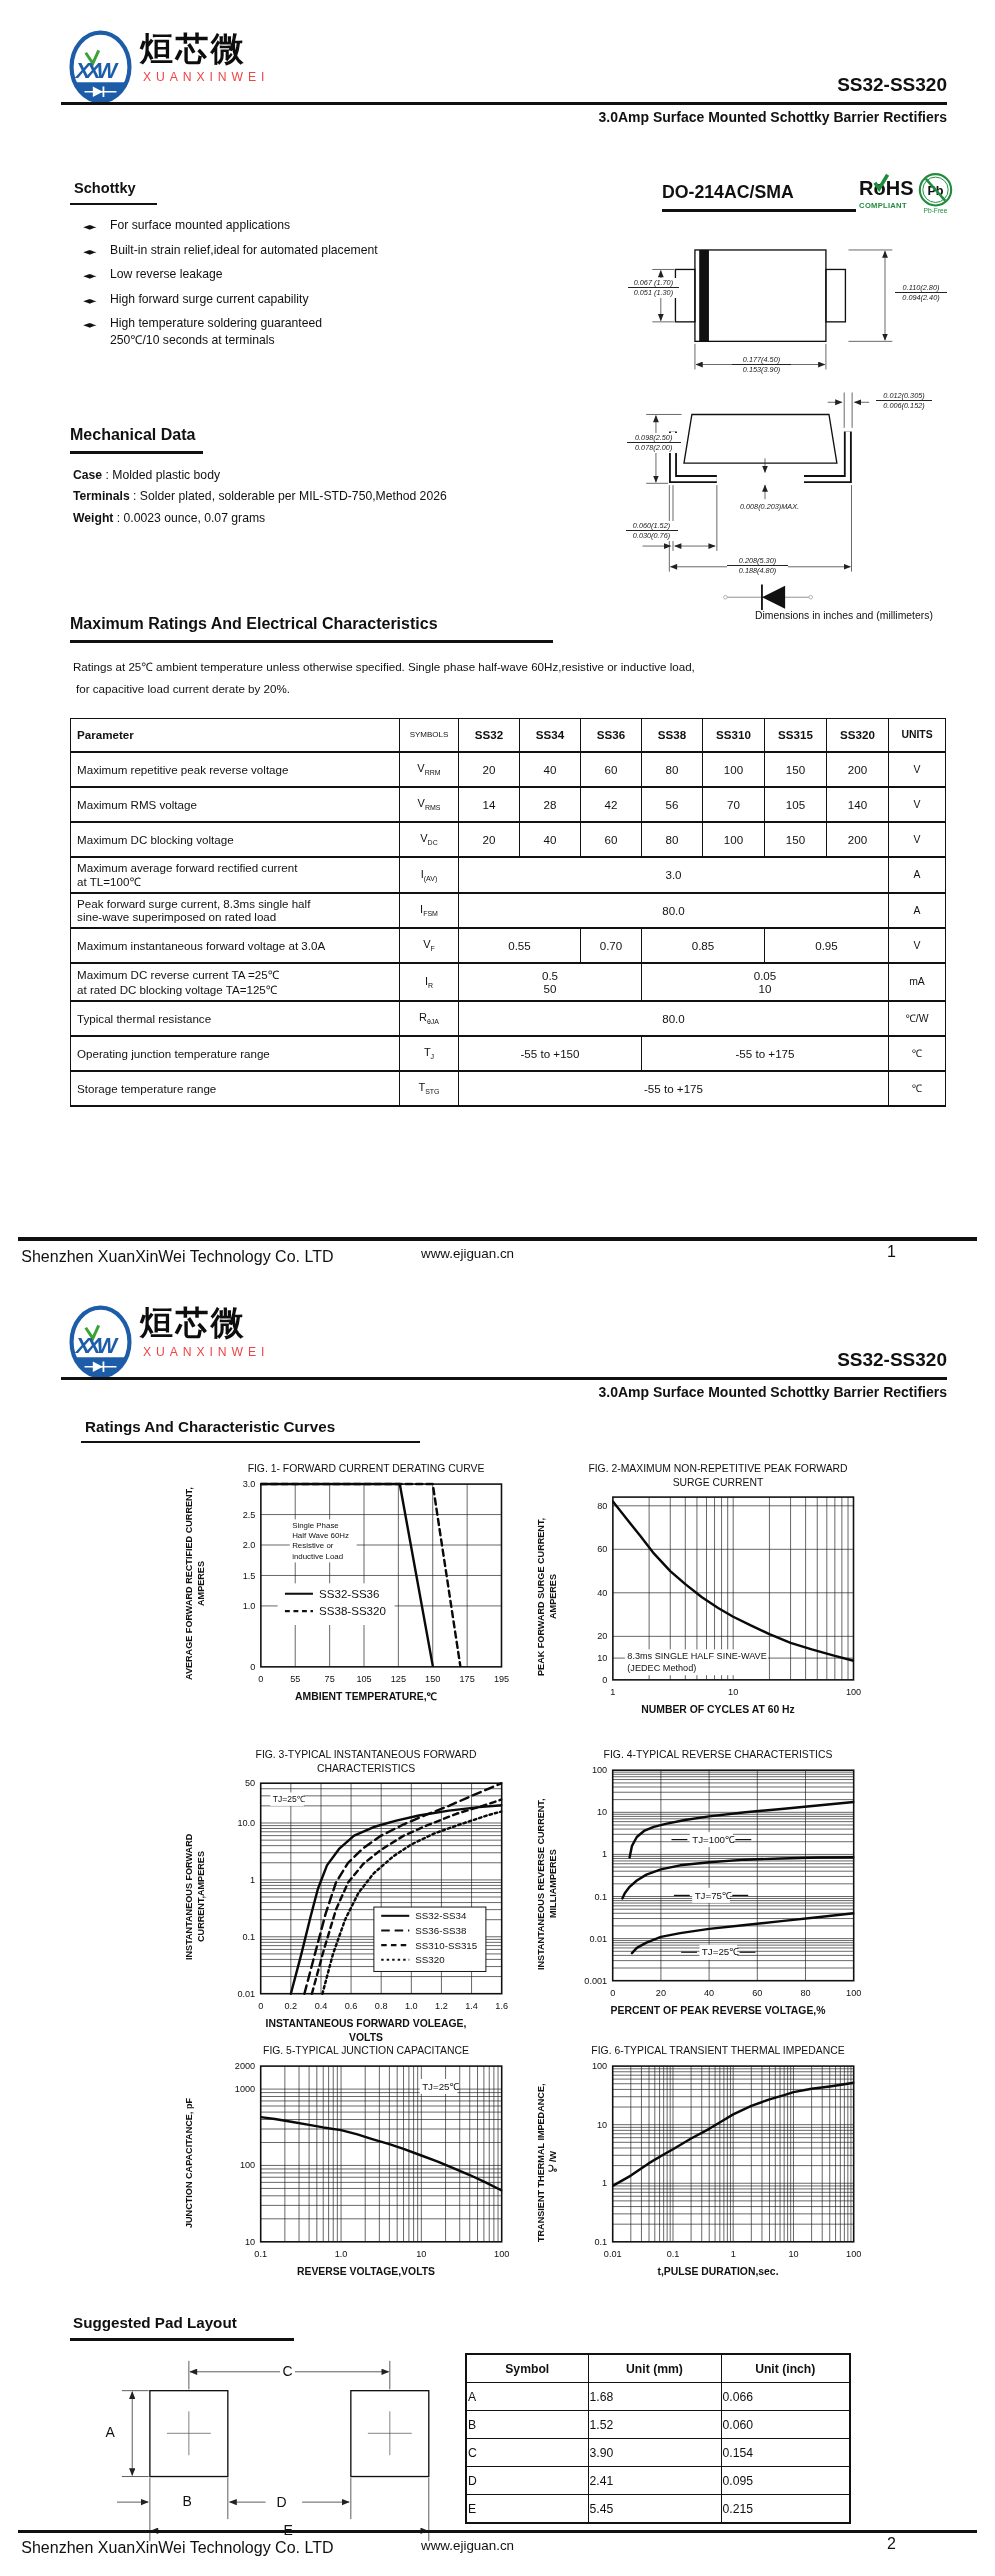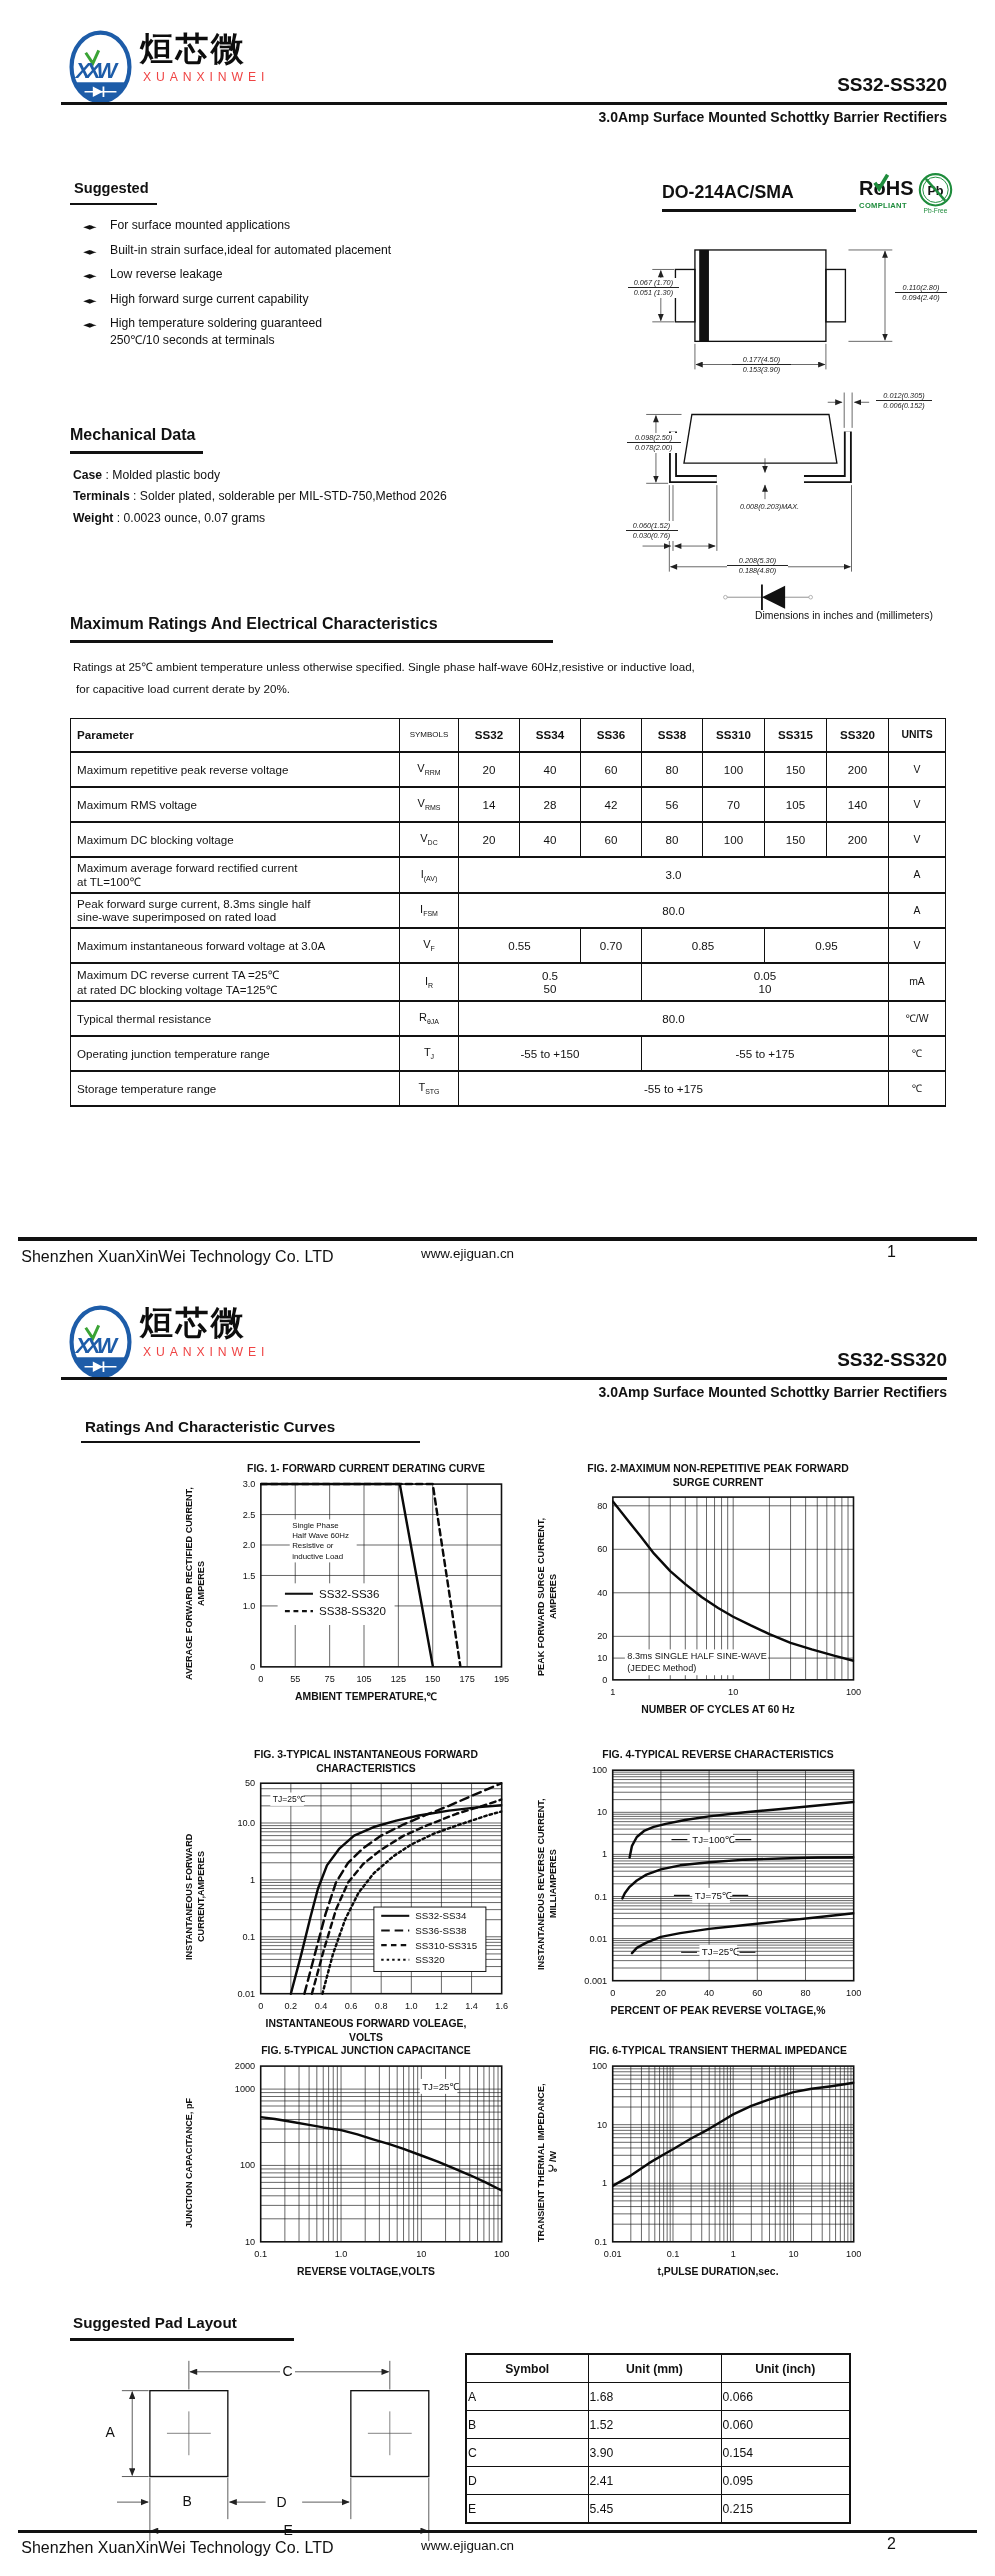--- a/index.html
+++ b/index.html
@@ -24,21 +24,21 @@
   .ratings th.unit-h{font-size:10.4px}
   .ratings td.sym{font-size:11px}
   .ratings td.sym sub{font-size:7px}
   .ratings td.unit{font-size:10.4px}
   .ratings td{height:27px}
   .dim{position:absolute;font-size:7.3px;font-style:italic;text-align:center;line-height:1.3;background:#fff;color:#222}
   .dim .top{display:block;border-bottom:0.7px solid #222;padding:0 1.8px}
   .dim .bot{display:block;padding:0 1.8px}
   .dim.nofrac .top{border-bottom:none}
   .figure{position:absolute;width:342px}
-  .fig-title{font-weight:bold;font-size:10.4px;text-align:center;white-space:pre-line;margin-left:49px;width:268px;line-height:1.3;margin-bottom:2.4px}
+  .fig-title{font-weight:normal;font-size:10.4px;text-align:center;white-space:pre-line;margin-left:49px;width:268px;line-height:1.3;margin-bottom:2.4px}
   .fig-body{display:flex}
   .fig-ylabel{width:35px;writing-mode:vertical-rl;transform:rotate(180deg);text-align:center;font-weight:bold;font-size:9.1px;line-height:1.35;white-space:pre-line}
   .fig-xlabel{font-weight:bold;font-size:10.4px;text-align:center;white-space:pre-line;margin-left:49px;width:268px;line-height:1.3}
   .footer-company{font-size:16px}
   .footer-site{font-size:13.4px}
   .footer-page{font-size:16px}
   .pad-letter{position:absolute;font-size:14px;background:#fff;padding:0 2.4px}
   table.padtbl{border-collapse:collapse;border:2.1px solid #111;font-size:12.2px}
   .padtbl th,.padtbl td{border:1.2px solid #111;height:25px}
   .padtbl th{font-weight:bold}
@@ -66,25 +66,25 @@
       </g>
     </svg>
   </div>
   <div class="abs brand-cn" style="left:140px;top:2.4px">烜芯微</div>
   <div class="abs brand-en" style="left:143px;top:46px">XUANXINWEI</div>
   <div class="abs part-number" style="left:549px;top:50px;width:398px">SS32-SS320</div>
   <div class="abs rule" style="left:61px;top:78px;width:886px;height:3px"></div>
   <div class="abs subtitle" style="left:366px;top:85px;width:581px">3.0Amp Surface Mounted Schottky Barrier Rectifiers</div>
 </div>
 
-<div class="abs sec-h" style="left:74px;top:180px;font-size:14.6px">Suggested</div>
+<div class="abs sec-h" style="left:74px;top:180px;font-size:14.6px">Schottky</div>
 <div class="abs rule" style="left:70px;top:203px;width:87px;height:2.4px"></div>
 <div class="abs" style="left:82px;top:217px;width:366px">
     <div class="feat-item"><span class="feat-bullet">◆</span><span class="feat-text">For surface mounted applications</span></div>
-    <div class="feat-item"><span class="feat-bullet">◆</span><span class="feat-text">Built-in strain surface,ideal for automated placement</span></div>
+    <div class="feat-item"><span class="feat-bullet">◆</span><span class="feat-text">Built-in strain relief,ideal for automated placement</span></div>
     <div class="feat-item"><span class="feat-bullet">◆</span><span class="feat-text">Low reverse leakage</span></div>
     <div class="feat-item"><span class="feat-bullet">◆</span><span class="feat-text">High forward surge current capability</span></div>
     <div class="feat-item"><span class="feat-bullet">◆</span><span class="feat-text">High temperature soldering guaranteed
 250℃/10 seconds at terminals</span></div>
   </div>
 
 <div class="abs sec-h" style="left:662px;top:182px;font-size:17.7px">DO-214AC/SMA</div>
 <div class="abs rule" style="left:662px;top:209px;width:194px;height:3px"></div>
 
 <div class="abs" style="left:859px;top:173px">

